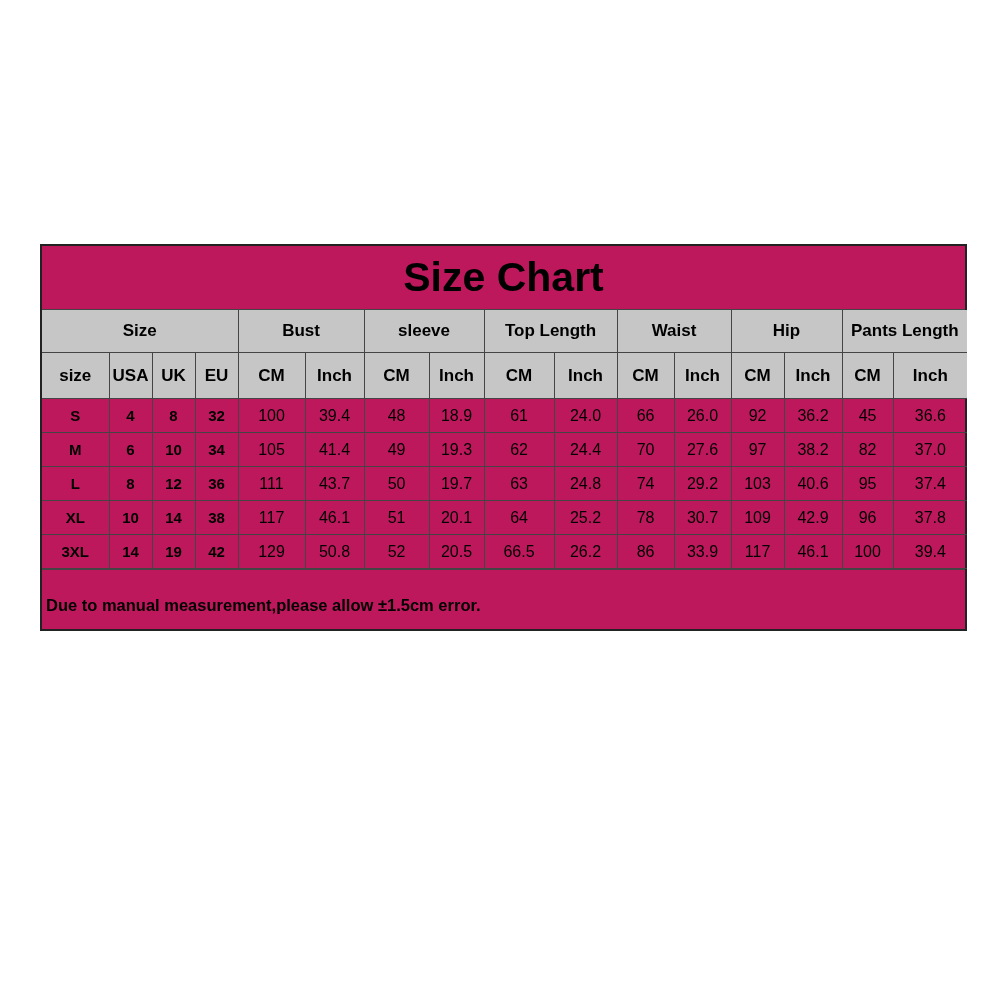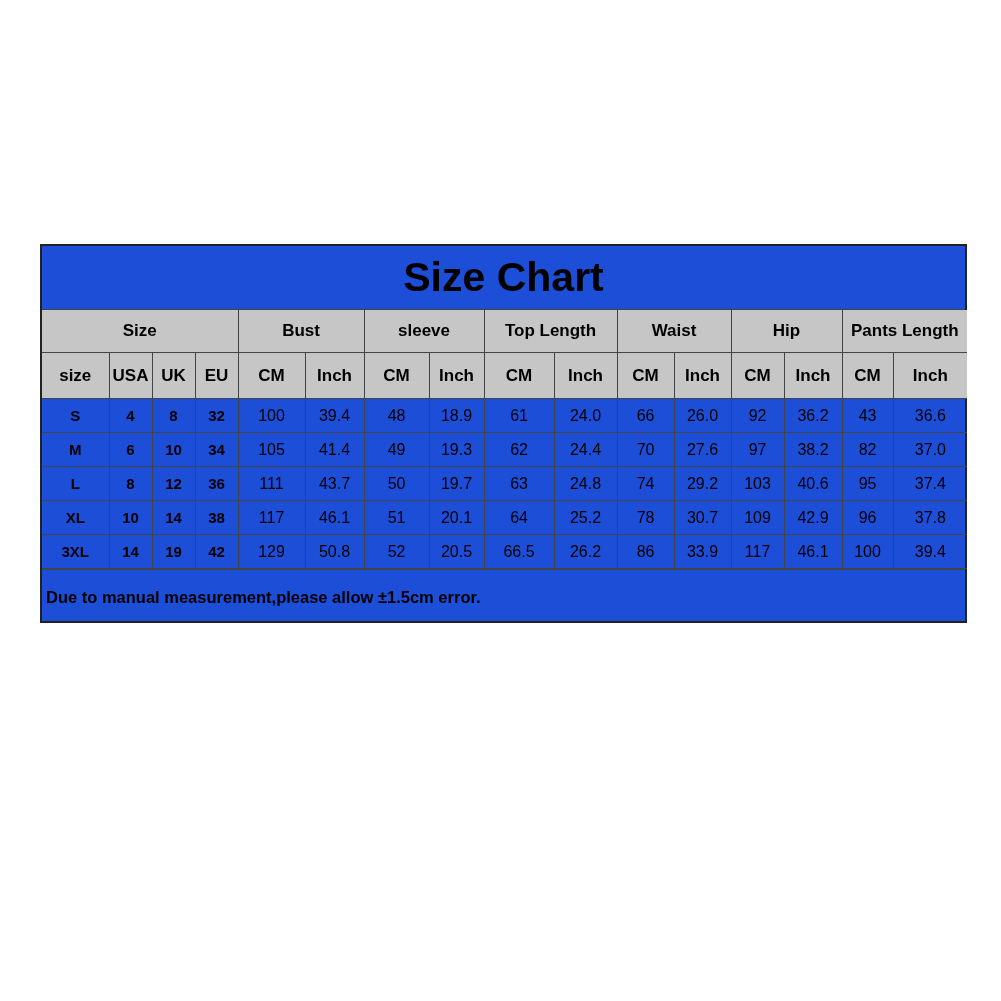--- a/index.html
+++ b/index.html
@@ -1,31 +1,31 @@
 <!DOCTYPE html>
 <html><head>
 <meta charset="utf-8">
 <style>
   html, body { margin:0; padding:0; background:#ffffff; }
   body { width:1001px; height:1001px; position:relative; overflow:hidden;
          font-family:"Liberation Sans", "DejaVu Sans", sans-serif; color:#000; }
   #chart { position:absolute; left:40px; top:244px; width:927px;
-           border:2px solid #222; box-sizing:border-box; background:#1d4ed8; }
+           border:2px solid #222; box-sizing:border-box; background:#be185d; }
   .title { height:63px; display:flex; align-items:center; justify-content:center;
            font-weight:bold; font-size:41px; border-bottom:1px solid #444; }
   table { border-collapse:collapse; width:100%; table-layout:fixed; }
   td { border:1px solid #444; text-align:center; padding:0; font-size:16px; overflow:hidden; white-space:nowrap; }
   tr.h1 td { background:#c6c6c6; font-weight:bold; font-size:17px; height:42px; }
   tr.h2 td { background:#c6c6c6; font-weight:bold; font-size:17px; height:45px; }
   tr.row td { height:33px; }
   tr.row td.b { font-weight:bold; font-size:15px; }
   table tr:first-child td { border-top:none; }
   table td:first-child { border-left:none; }
   table td:last-child { border-right:none; }
-  .notes { border-top:1px solid #444; padding:16px 0 12px 4px; font-weight:bold; font-size:16.5px; line-height:23px; }
+  .notes { border-top:1px solid #444; padding:24px 0 12px 4px; font-weight:bold; font-size:16.5px; line-height:23px; }
 </style>
 </head>
 <body>
 
 <div id="chart">
   <div class="title">Size Chart</div>
   <table>
     <colgroup>
       <col style="width:67px">
         <col style="width:43px">
@@ -80,21 +80,21 @@
           <td class="">100</td>
           <td class="">39.4</td>
           <td class="">48</td>
           <td class="">18.9</td>
           <td class="">61</td>
           <td class="">24.0</td>
           <td class="">66</td>
           <td class="">26.0</td>
           <td class="">92</td>
           <td class="">36.2</td>
-          <td class="">43</td>
+          <td class="">45</td>
           <td class="">36.6</td>
         </tr>
         <tr class="row">
           <td class="b">M</td>
           <td class="b">6</td>
           <td class="b">10</td>
           <td class="b">34</td>
           <td class="">105</td>
           <td class="">41.4</td>
           <td class="">49</td>

